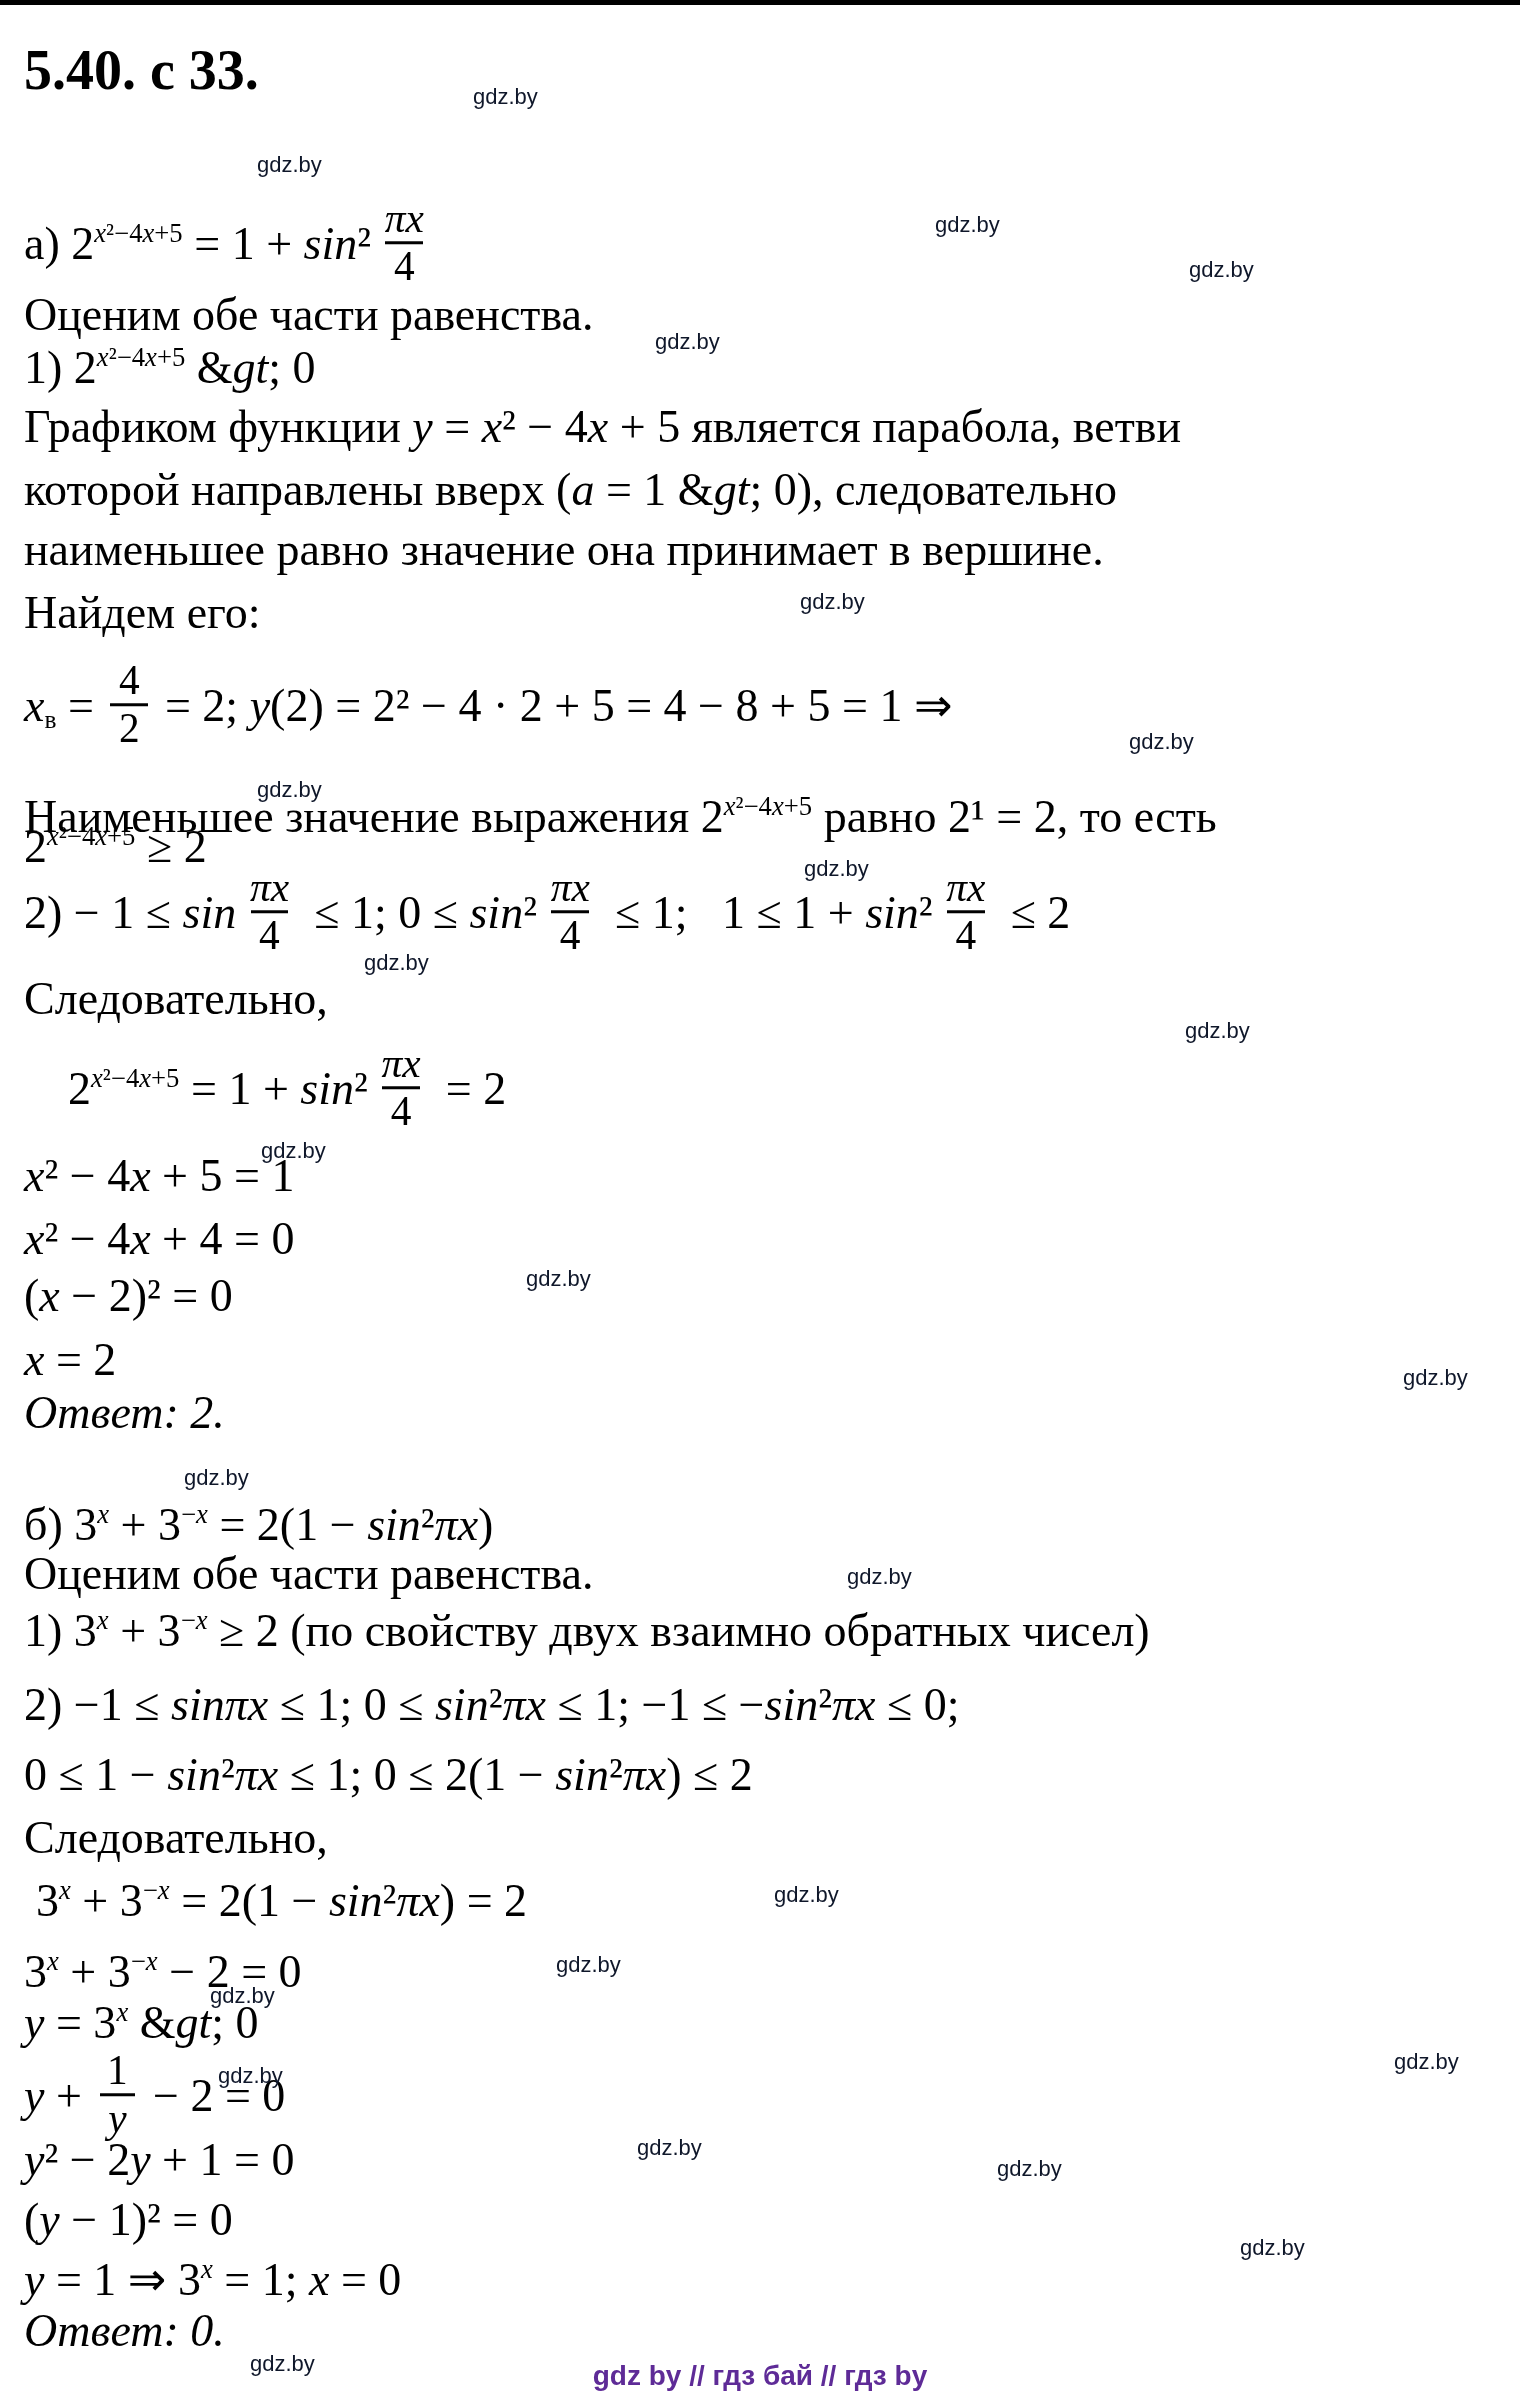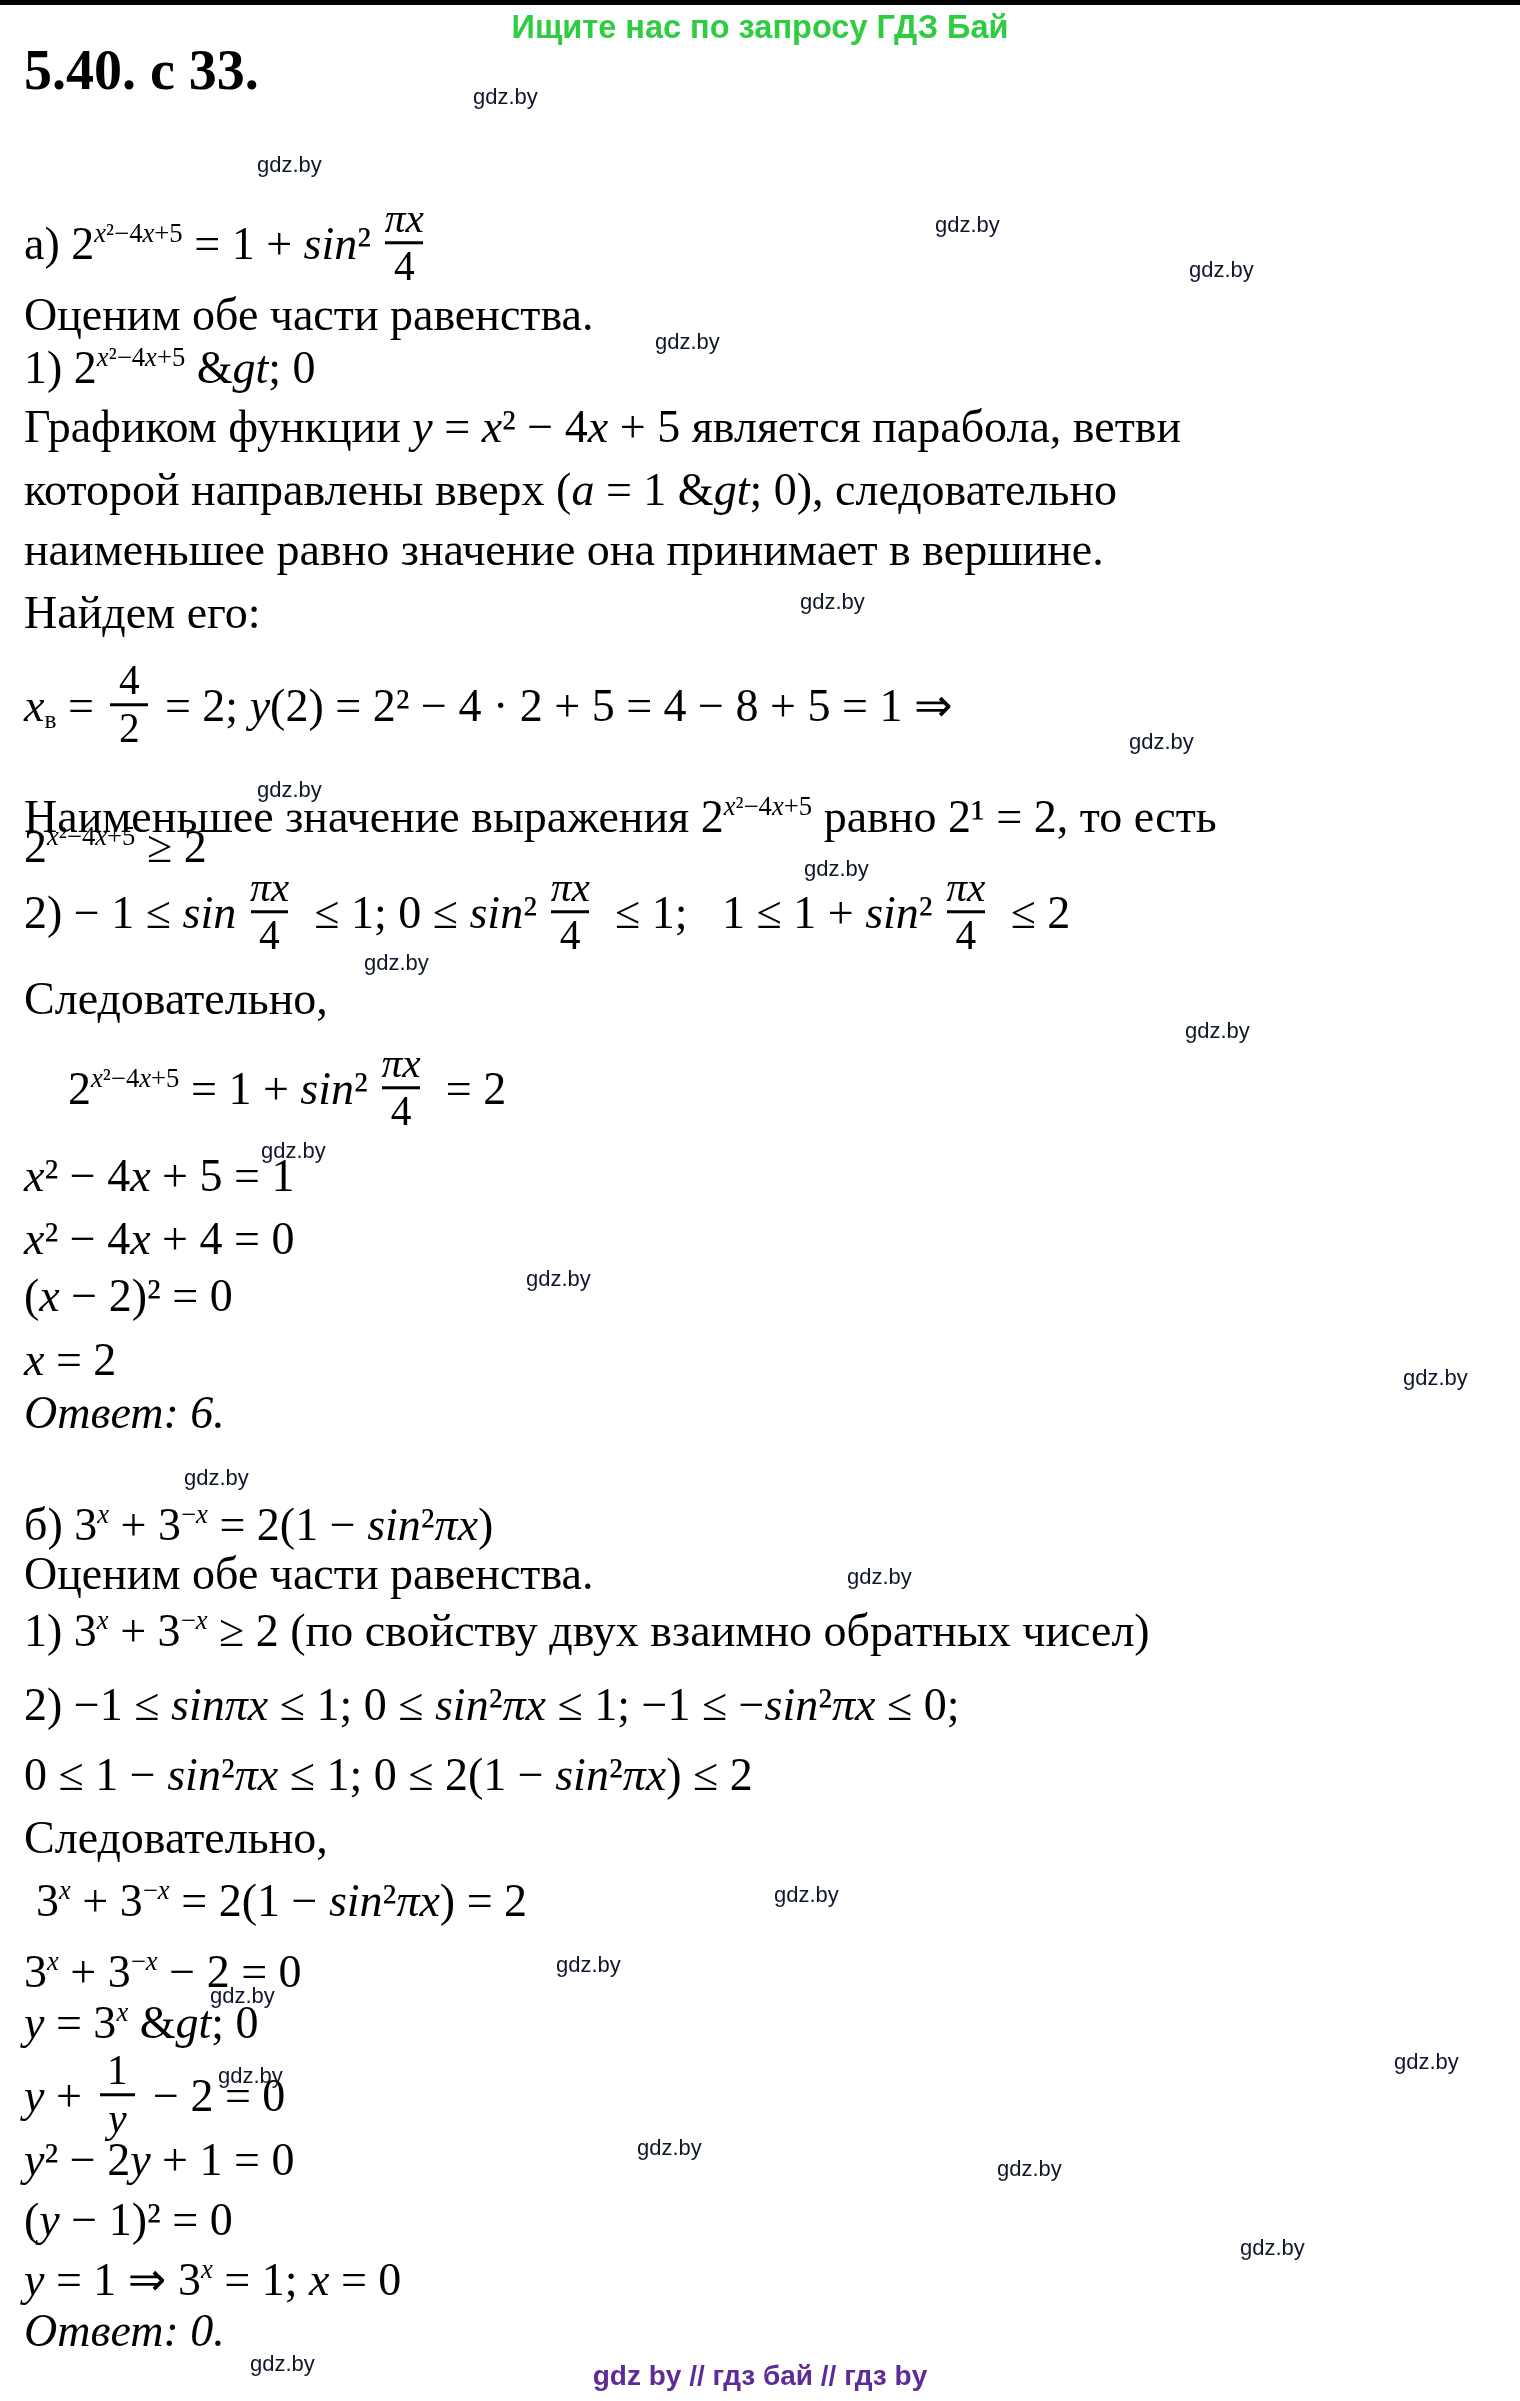--- a/index.html
+++ b/index.html
@@ -55,21 +55,20 @@
     font-family:"Liberation Sans", sans-serif;
     font-size:28px;font-weight:bold;
     white-space:nowrap;
   }
 </style>
 </head>
 <body>
 
 <div class="page">
   <div class="top-edge"></div>
-  <div class="promo" style="color: rgb(46, 204, 64);">Ищите нас по запросу ГДЗ Бай</div>
   <div class="title">5.40. с 33.</div>
   <div id="lines">
       <div class="row math" style="top: 248px; left: 24px;">а) 2<span class="sup"><i>x</i>²−4<i>x</i>+5</span> = 1 + <i>sin</i>²<span class="frac">
           <span class="fn"><i>πx</i></span>
           <span class="fd">4</span>
         </span></div>
       <div class="row text" style="top: 315px; left: 24px;">Оценим обе части равенства.</div>
       <div class="row math" style="top: 368px; left: 24px;">1) 2<span class="sup"><i>x</i>²−4<i>x</i>+5</span> &amp;<i>gt</i>; 0</div>
       <div class="row text" style="top: 427px; left: 24px;">Графиком функции <i>y</i> = <i>x</i>² − 4<i>x</i> + 5 является парабола, ветви</div>
       <div class="row text" style="top: 490px; left: 24px;">которой направлены вверх (<i>a</i> = 1 &amp;<i>gt</i>; 0), следовательно</div>
@@ -93,21 +92,21 @@
         </span> ≤ 2</div>
       <div class="row text" style="top: 999px; left: 24px;">Следовательно,</div>
       <div class="row math" style="top: 1093px; left: 36px; margin-left: 32px;">2<span class="sup"><i>x</i>²−4<i>x</i>+5</span> = 1 + <i>sin</i>²<span class="frac">
           <span class="fn"><i>πx</i></span>
           <span class="fd">4</span>
         </span> = 2</div>
       <div class="row math" style="top: 1176px; left: 24px;"><i>x</i>² − 4<i>x</i> + 5 = 1</div>
       <div class="row math" style="top: 1239px; left: 24px;"><i>x</i>² − 4<i>x</i> + 4 = 0</div>
       <div class="row math" style="top: 1296px; left: 24px;">(<i>x</i> − 2)² = 0</div>
       <div class="row math" style="top: 1360px; left: 24px;"><i>x</i> = 2</div>
-      <div class="row answer" style="top: 1413px; left: 24px;">Ответ: 6.</div>
+      <div class="row answer" style="top: 1413px; left: 24px;">Ответ: 2.</div>
       <div class="row math" style="top: 1525px; left: 24px;">б) 3<span class="sup"><i>x</i></span> + 3<span class="sup">−<i>x</i></span> = 2(1 − <i>sin</i>²<i>πx</i>)</div>
       <div class="row text" style="top: 1574px; left: 24px;">Оценим обе части равенства.</div>
       <div class="row math" style="top: 1631px; left: 24px;">1) 3<span class="sup"><i>x</i></span> + 3<span class="sup">−<i>x</i></span> ≥ 2 (по свойству двух взаимно обратных чисел)</div>
       <div class="row math" style="top: 1705px; left: 24px;">2) −1 ≤ <i>sinπx</i> ≤ 1; 0 ≤ <i>sin</i>²<i>πx</i> ≤ 1; −1 ≤ −<i>sin</i>²<i>πx</i> ≤ 0;</div>
       <div class="row math" style="top: 1775px; left: 24px;">0 ≤ 1 − <i>sin</i>²<i>πx</i> ≤ 1; 0 ≤ 2(1 − <i>sin</i>²<i>πx</i>) ≤ 2</div>
       <div class="row text" style="top: 1838px; left: 24px;">Следовательно,</div>
       <div class="row math" style="top: 1901px; left: 36px;">3<span class="sup"><i>x</i></span> + 3<span class="sup">−<i>x</i></span> = 2(1 − <i>sin</i>²<i>πx</i>) = 2</div>
       <div class="row math" style="top: 1963px; left: 24px; margin-top: 9px;">3<span class="sup"><i>x</i></span> + 3<span class="sup">−<i>x</i></span> − 2 = 0</div>
       <div class="row math" style="top: 2023px; left: 24px;"><i>y</i> = 3<span class="sup"><i>x</i></span> &amp;<i>gt</i>; 0</div>
       <div class="row math" style="top: 2100px; left: 24px;"><i>y</i> + <span class="frac">

